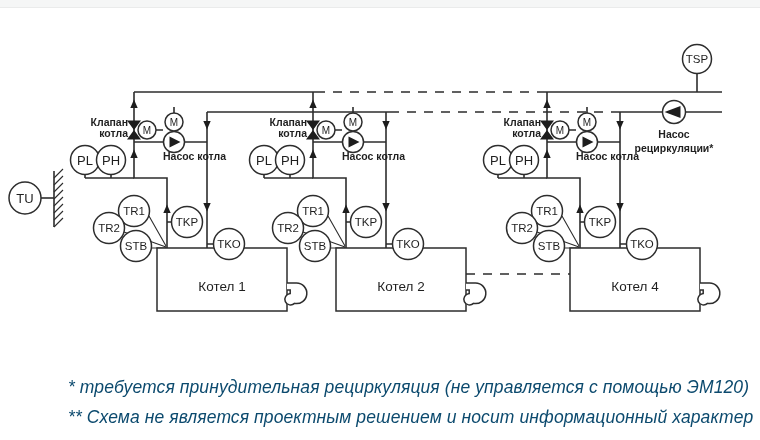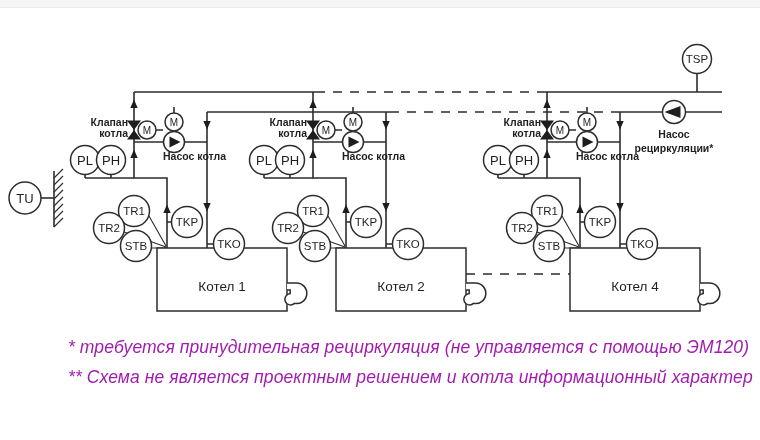--- a/index.html
+++ b/index.html
@@ -13,21 +13,21 @@
   .pipe-dash{stroke:#2d2d2d;stroke-width:1.6;fill:none;stroke-dasharray:9 8;}
   .leader{stroke:#2d2d2d;stroke-width:1.1;fill:none;}
   .node{fill:#ffffff;stroke:#2d2d2d;stroke-width:1.5;}
   .solid{fill:#1d1d1d;stroke:none;}
   .circle-lbl{font-size:11.5px;text-anchor:middle;}
   .big-lbl{font-size:13px;text-anchor:middle;}
   .m-lbl{font-size:10px;text-anchor:middle;}
   .eq-lbl{font-size:10.5px;font-weight:bold;}
   .boiler-lbl{font-size:13.5px;text-anchor:middle;}
   .footnote{position:absolute;left:68px;font-style:italic;font-size:17.5px;
-            font-weight:500;color:#a21caf;white-space:nowrap;letter-spacing:0.1px;}
+            font-weight:500;color:#0c4a6e;white-space:nowrap;letter-spacing:0.1px;margin-top:40px;}
   .fn1{top:337px;} .fn2{top:367px;}
 </style>
 </head>
 <body>
 
 <div class="top-band"></div>
 
 <svg width="760" height="440" viewBox="0 0 760 440">
 
   <g>
@@ -259,13 +259,13 @@
       <text class="circle-lbl" x="187" y="226">TKP</text>
     </g>
     <g>
       <circle class="node" cx="229" cy="244" r="15.5"></circle>
       <text class="circle-lbl" x="229" y="248">TKO</text>
     </g>
   </g>
 </svg>
 
 <div class="footnote fn1">* требуется принудительная рециркуляция (не управляется с помощью ЭМ120)</div>
-<div class="footnote fn2">** Схема не является проектным решением и котла информационный характер</div>
+<div class="footnote fn2">** Схема не является проектным решением и носит информационный характер</div>
 
 </body></html>

